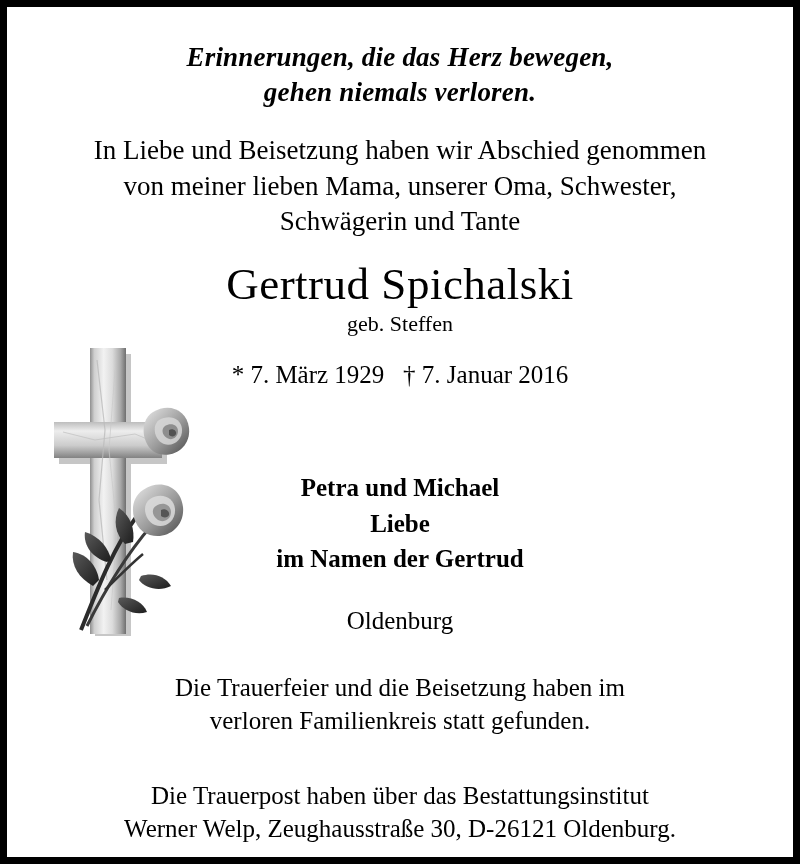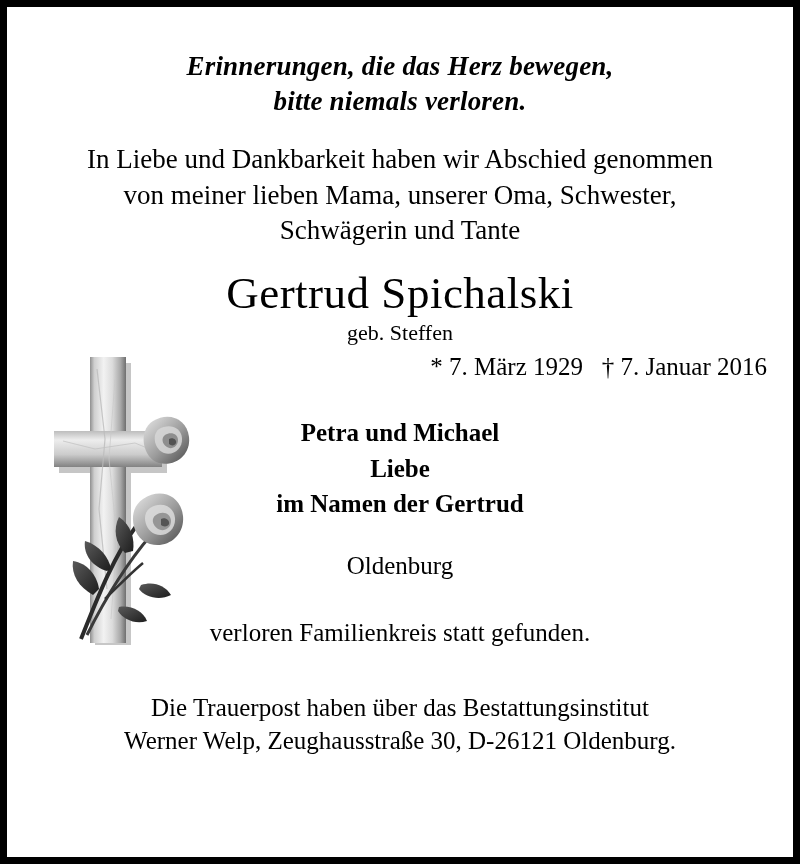--- a/index.html
+++ b/index.html
@@ -28,49 +28,48 @@
     width: 100%;
     height: 100%;
   }
   .center { text-align: center; }
 
   .verse {
     font-style: italic;
     font-weight: 700;
     font-size: 27px;
     line-height: 1.28;
-    margin-top: 24px;
+    margin-top: 15px;
     letter-spacing: 0.2px;
   }
   .intro {
     font-size: 27px;
     line-height: 1.32;
     margin-top: 24px;
   }
   .name {
     font-size: 45px;
     line-height: 1.1;
     margin-top: 20px;
     letter-spacing: 0.5px;
   }
   .birthname {
     font-size: 22px;
     margin-top: 2px;
   }
   .dates {
     font-size: 25px;
-    margin-top: 7px;
+    margin-top: 24px;
     white-space: pre;
-    text-align: right;
   }
   .mourners {
     font-weight: 700;
     font-size: 25px;
     line-height: 1.42;
-    margin-top: 34px;
+    margin-top: 81px;
   }
   .city {
     font-size: 25px;
     margin-top: 30px;
   }
   .ceremony {
     font-size: 25px;
     line-height: 1.32;
     margin-top: 36px;
   }
@@ -158,44 +157,45 @@
           <path d="M0 0 C18 -12 38 -3 40 17 C42 37 24 50 7 45 C-11 40 -17 11 0 0 Z" fill="url(#rose)"></path>
           <path d="M7 9 C18 2 31 7 32 19 C33 31 22 39 12 35 C2 31 -2 15 7 9 Z" fill="#dcdcdc" opacity="0.85"></path>
           <path d="M13 16 C20 11 28 15 28 22 C28 30 20 33 15 30 C9 26 8 19 13 16 Z" fill="#969696"></path>
           <path d="M18 20 C22 18 27 21 26 25 C25 28 20 28 18 26 Z" fill="#555555"></path>
         </g>
       </svg>
     </div>
 
     <div class="verse center">
       <div>Erinnerungen, die das Herz bewegen,</div>
-      <div>bitte niemals verloren.</div>
+      <div>gehen niemals verloren.</div>
     </div>
 
     <div class="intro center">
-      <div>In Liebe und Dankbarkeit haben wir Abschied genommen</div>
+      <div>In Liebe und Beisetzung haben wir Abschied genommen</div>
       <div>von meiner lieben Mama, unserer Oma, Schwester,</div>
       <div>Schwägerin und Tante</div>
     </div>
 
     <div class="name center">Gertrud Spichalski</div>
 
     <div class="birthname center">geb. Steffen</div>
 
     <div class="dates center">* 7. März 1929   † 7. Januar 2016</div>
 
     <div class="mourners center">
       <div>Petra und Michael</div>
       <div>Liebe</div>
       <div>im Namen der Gertrud</div>
     </div>
 
     <div class="city center">Oldenburg</div>
 
     <div class="ceremony center">
+      <div>Die Trauerfeier und die Beisetzung haben im</div>
       <div>verloren Familienkreis statt gefunden.</div>
     </div>
 
     <div class="postinfo center">
       <div>Die Trauerpost haben über das Bestattungsinstitut</div>
       <div>Werner Welp, Zeughausstraße 30, D-26121 Oldenburg.</div>
     </div>
 
   </div>
 </div>

